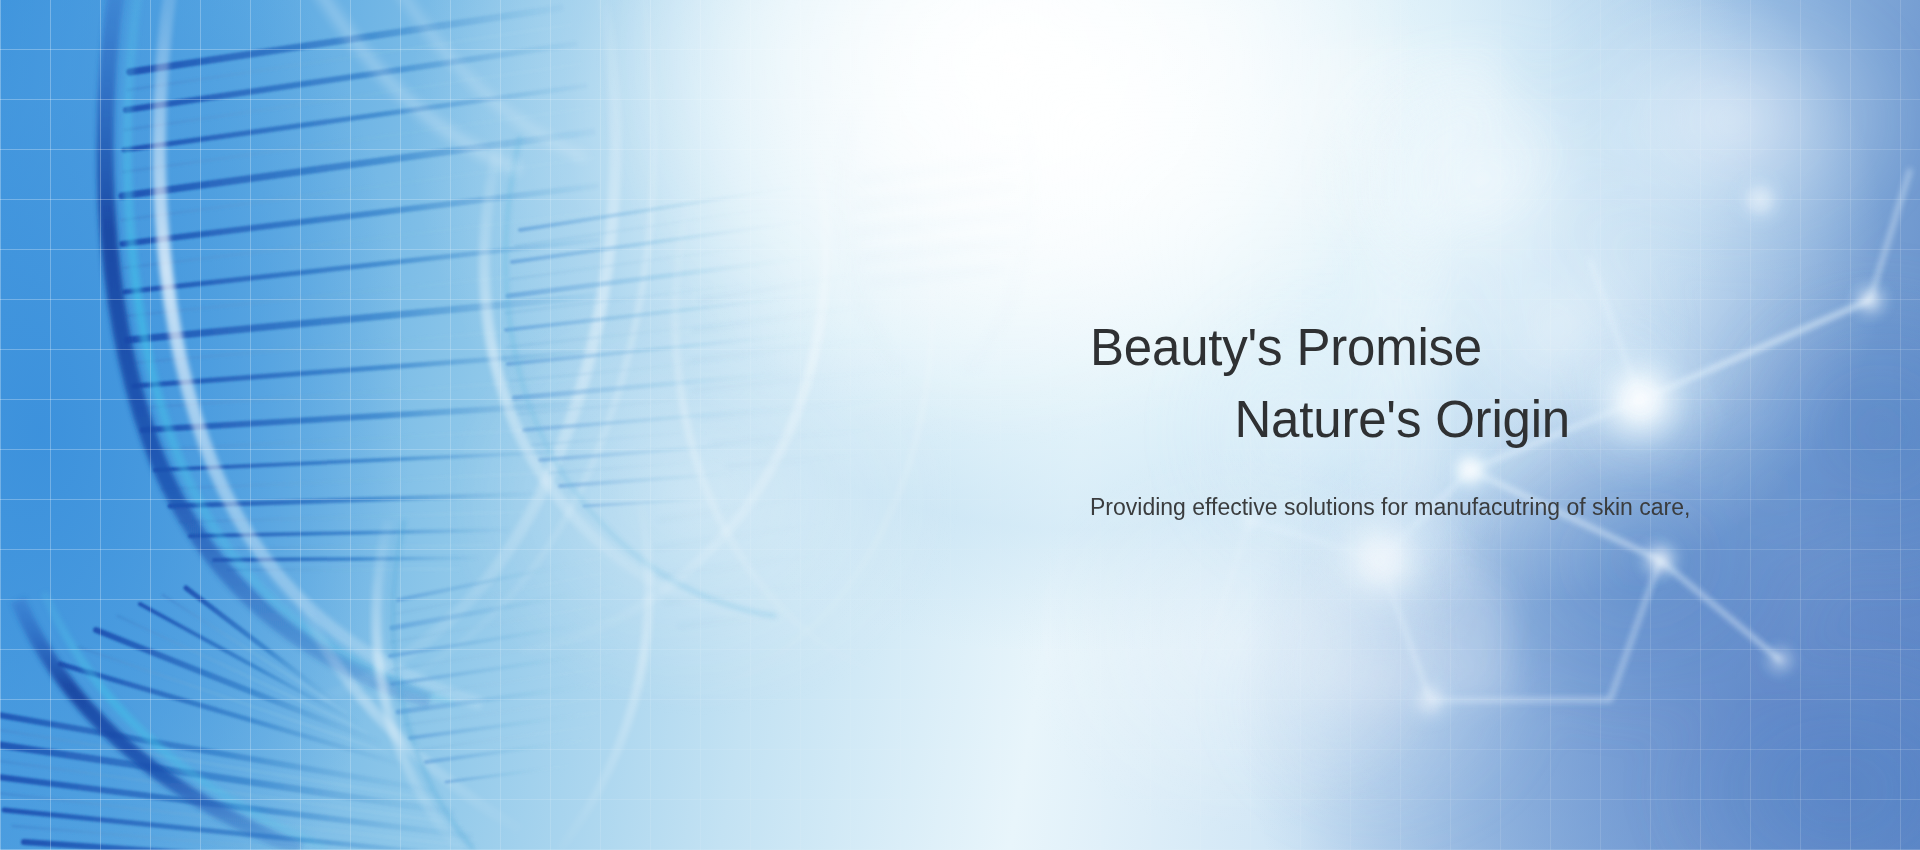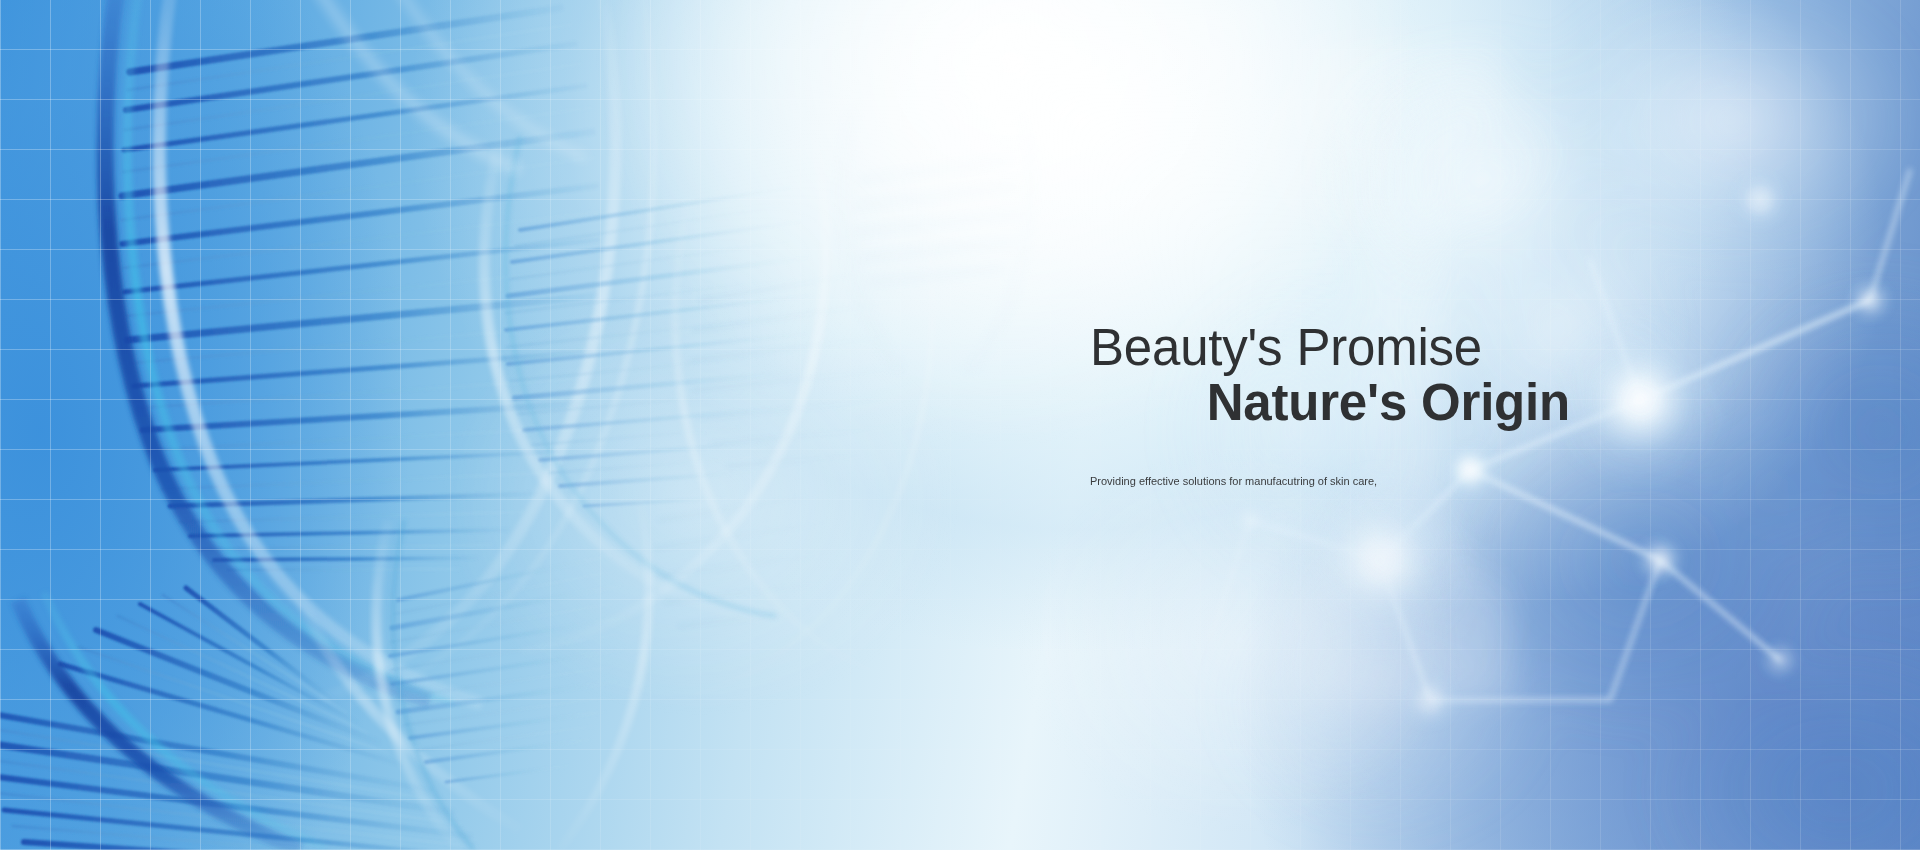--- a/index.html
+++ b/index.html
@@ -61,26 +61,26 @@
   .headline { color:#2f3133; }
   .headline-line {
     display:block;
     font-size:51px;
     line-height:1.03;
     font-weight:400;
     letter-spacing:-0.2px;
     white-space:nowrap;
   }
   .headline-line.l1 { text-align:left; }
-  .headline-line.l2 { text-align:right; margin-top:2px;font-weight:bold; }
+  .headline-line.l2 { text-align:right; margin-top:19px; }
 
   .subcopy {
     margin-top:44px;
     color:#3a3c3e;
-    font-size:11px;
+    font-size:23px;
     line-height:1.52;
     font-weight:400;
   }
   .subcopy span { display:block; white-space:nowrap; }
 </style>
 </head>
 <body>
 
 <div class="hero">
 

